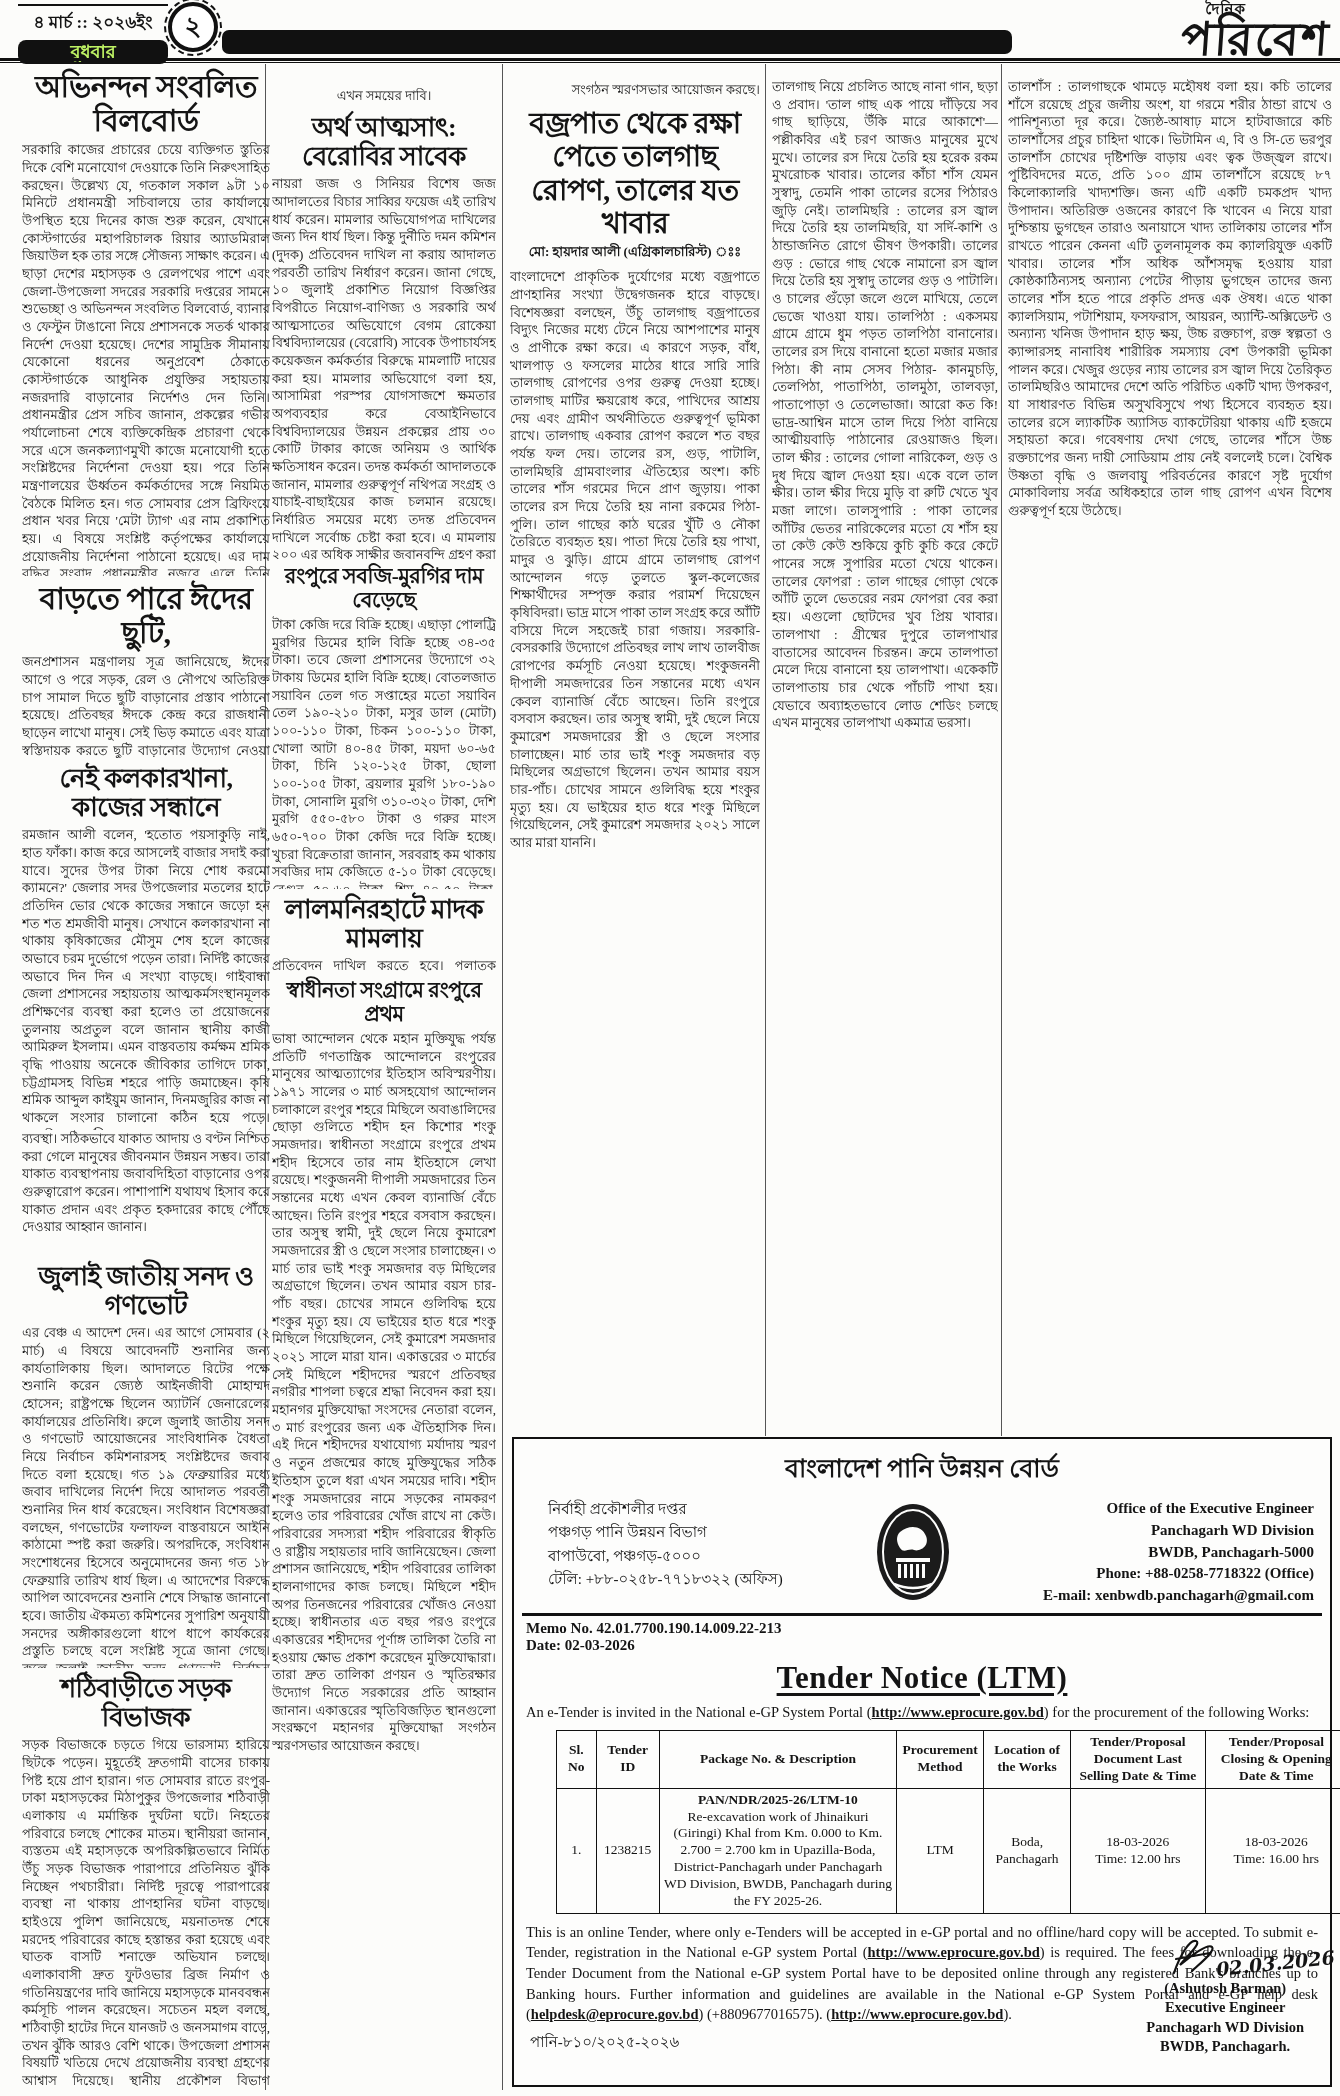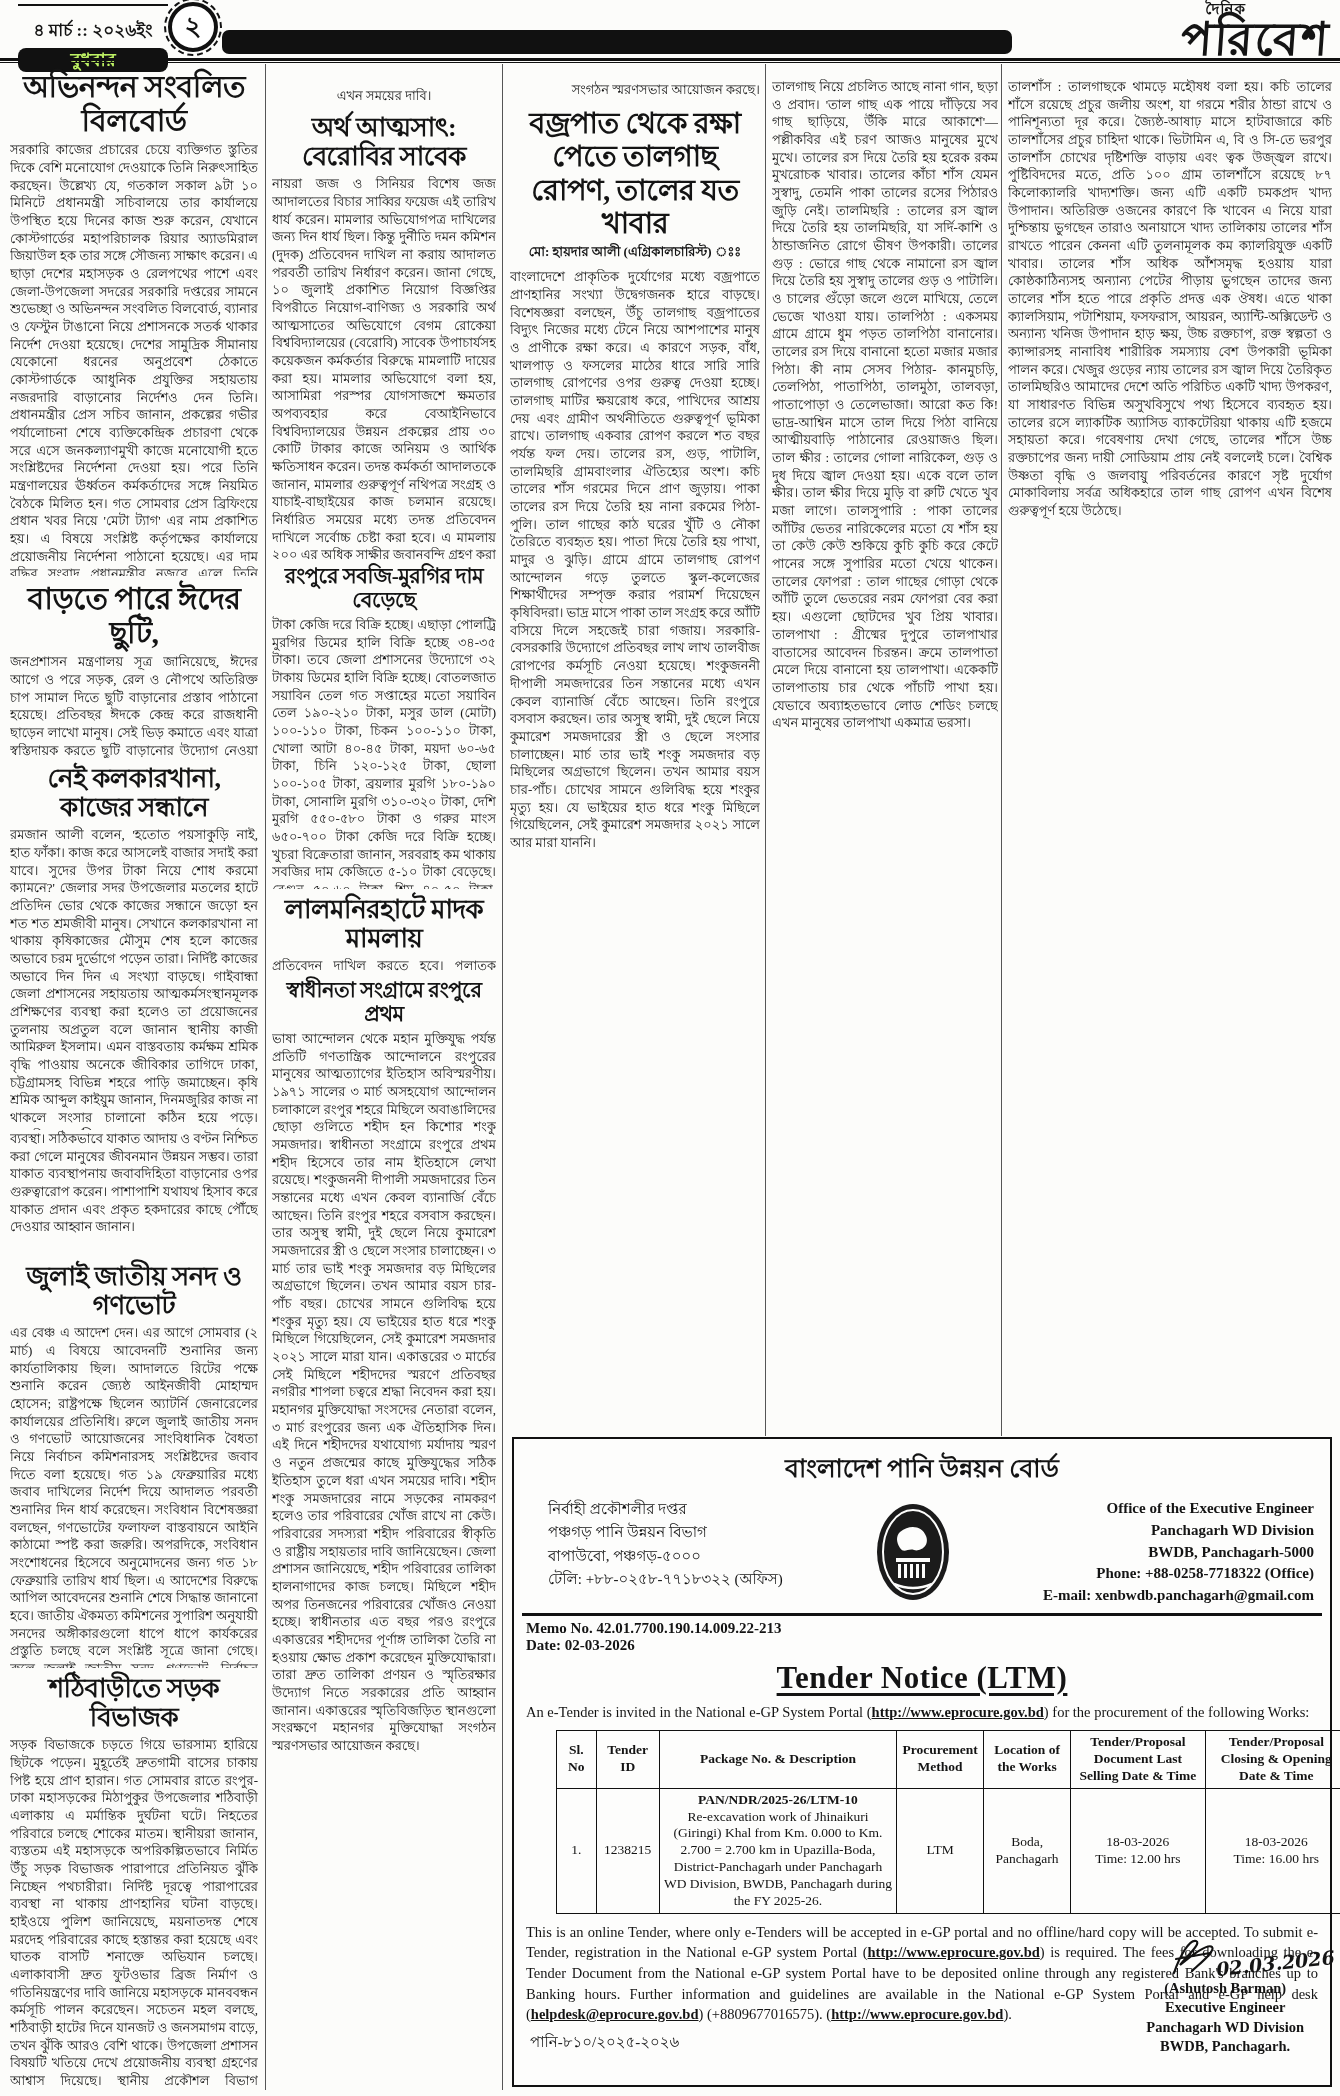--- a/index.html
+++ b/index.html
@@ -1,21 +1,21 @@
 <!DOCTYPE html>
 <html><head>
 <meta charset="utf-8">
 <style>
   html,body{margin:0;padding:0;background:#e8e8e4;}
   .page{position:relative;width:1340px;height:2096px;background:#fcfcfa;margin:0 auto;
         font-family:"Liberation Serif","DejaVu Serif",serif;color:#141414;overflow:hidden;}
   
   .hdr{position:absolute;top:0;left:0;right:0;height:58px;}
   .dateplate{position:absolute;left:18px;top:4px;width:150px;}
-  .date-line{border-top:2px solid #111;font-size:17px;font-weight:bold;text-align:center;padding-top:11px;}
+  .date-line{border-top:2px solid #111;font-size:17px;font-weight:bold;text-align:center;padding-top:3px;}
   .day-bar{margin-top:3px;background:#111;color:#bef264;border-radius:8px;text-align:center;
            font-size:18px;font-weight:bold;line-height:24px;height:24px;}
   .page-circle{position:absolute;left:168px;top:2px;width:42px;height:42px;border:4px solid #111;
                border-radius:50%;outline:2px dashed #111;outline-offset:2px;background:#fff;
                font-size:26px;font-weight:bold;text-align:center;line-height:42px;}
   .hdr-bar{position:absolute;left:222px;top:30px;width:790px;height:24px;background:#111;border-radius:7px;}
   .masthead{position:absolute;right:10px;top:2px;width:320px;text-align:right;line-height:1;}
   .m-top{display:block;font-size:15px;font-weight:bold;margin-right:84px;letter-spacing:1px;}
   .m-main{display:block;font-size:46px;font-weight:900;letter-spacing:2px;transform:skewX(-4deg);}
   .hdr-rule{position:absolute;top:58px;left:0;right:0;border-top:3px solid #111;}
@@ -78,21 +78,21 @@
       <span class="m-main">পরিবেশ</span>
     </div>
   </div>
   <div class="hdr-rule"></div>
 
   <div class="vrule" style="left:265px;height:2026px;"></div>
   <div class="vrule" style="left:502px;height:2026px;"></div>
   <div class="vrule" style="left:765px;height:1372px;"></div>
   <div class="vrule" style="left:1001px;height:1372px;"></div>
 
-  <div class="col" style="left:10px;width:248px;height:2026px;">
+  <div class="col" style="left:22px;width:248px;height:2026px;">
     <div class="art" style="height:512px;">
       <div class="hl h-xl">অভিনন্দন সংবলিত বিলবোর্ড</div>
       <div class="bd">সরকারি কাজের প্রচারের চেয়ে ব্যক্তিগত স্তুতির দিকে বেশি মনোযোগ দেওয়াকে তিনি নিরুৎসাহিত করছেন। উল্লেখ্য যে, গতকাল সকাল ৯টা ১০ মিনিটে প্রধানমন্ত্রী সচিবালয়ে তার কার্যালয়ে উপস্থিত হয়ে দিনের কাজ শুরু করেন, যেখানে কোস্টগার্ডের মহাপরিচালক রিয়ার অ্যাডমিরাল জিয়াউল হক তার সঙ্গে সৌজন্য সাক্ষাৎ করেন। এ ছাড়া দেশের মহাসড়ক ও রেলপথের পাশে এবং জেলা-উপজেলা সদরের সরকারি দপ্তরের সামনে শুভেচ্ছা ও অভিনন্দন সংবলিত বিলবোর্ড, ব্যানার ও ফেস্টুন টাঙানো নিয়ে প্রশাসনকে সতর্ক থাকার নির্দেশ দেওয়া হয়েছে। দেশের সামুদ্রিক সীমানায় যেকোনো ধরনের অনুপ্রবেশ ঠেকাতে কোস্টগার্ডকে আধুনিক প্রযুক্তির সহায়তায় নজরদারি বাড়ানোর নির্দেশও দেন তিনি। প্রধানমন্ত্রীর প্রেস সচিব জানান, প্রকল্পের গভীর পর্যালোচনা শেষে ব্যক্তিকেন্দ্রিক প্রচারণা থেকে সরে এসে জনকল্যাণমুখী কাজে মনোযোগী হতে সংশ্লিষ্টদের নির্দেশনা দেওয়া হয়। পরে তিনি মন্ত্রণালয়ের ঊর্ধ্বতন কর্মকর্তাদের সঙ্গে নিয়মিত বৈঠকে মিলিত হন। গত সোমবার প্রেস ব্রিফিংয়ে প্রধান খবর নিয়ে 'মেটা ট্যাগ' এর নাম প্রকাশিত হয়। এ বিষয়ে সংশ্লিষ্ট কর্তৃপক্ষের কার্যালয়ে প্রয়োজনীয় নির্দেশনা পাঠানো হয়েছে। এর দাম বৃদ্ধির সংবাদ প্রধানমন্ত্রীর নজরে এলে তিনি মন্ত্রণালয় ও সংশ্লিষ্ট কর্তৃপক্ষকে ব্যবস্থা নেওয়ার নির্দেশ দেন। প্রধানমন্ত্রীর এই কঠোর অবস্থানের ফলে খুচরা বাজারের ওপর তাৎক্ষণিক ইতিবাচক প্রভাব পড়েছে। জনসাধারণের যেকোনো ধরনের কৃত্রিম সংকট তৈরির বিরুদ্ধে প্রশাসনকে নির্দেশ দিয়েছেন তারেক রহমান।</div>
     </div>
     <div class="art" style="height:182px;">
       <div class="hl h-xl">বাড়তে পারে ঈদের ছুটি,</div>
       <div class="bd">জনপ্রশাসন মন্ত্রণালয় সূত্র জানিয়েছে, ঈদের আগে ও পরে সড়ক, রেল ও নৌপথে অতিরিক্ত চাপ সামাল দিতে ছুটি বাড়ানোর প্রস্তাব পাঠানো হয়েছে। প্রতিবছর ঈদকে কেন্দ্র করে রাজধানী ছাড়েন লাখো মানুষ। সেই ভিড় কমাতে এবং যাত্রা স্বস্তিদায়ক করতে ছুটি বাড়ানোর উদ্যোগ নেওয়া হয়েছে। চলতি বছর রমজান ৩০ দিন পূর্ণ হলে ২১ মার্চ ঈদুল ফিতর অনুষ্ঠিত হবে। এর আগে ১৭ মার্চ শবেকদরের ছুটি রয়েছে। ১৮ মার্চ সাধারণ ছুটি ঘোষণা হলে শবেকদর ও ঈদের ছুটি মিলিয়ে টানা সাত দিনের অবকাশ তৈরি হতে পারে। এখন চোখ মন্ত্রিসভার বৈঠকের দিকে। সেখানে অনুমোদন মিললে সরকারি ছুটির সূচিতে পরিবর্তন আসতে পারে।</div>
     </div>
     <div class="art" style="height:372px;">
       <div class="hl h-lg">নেই কলকারখানা, কাজের সন্ধানে</div>

